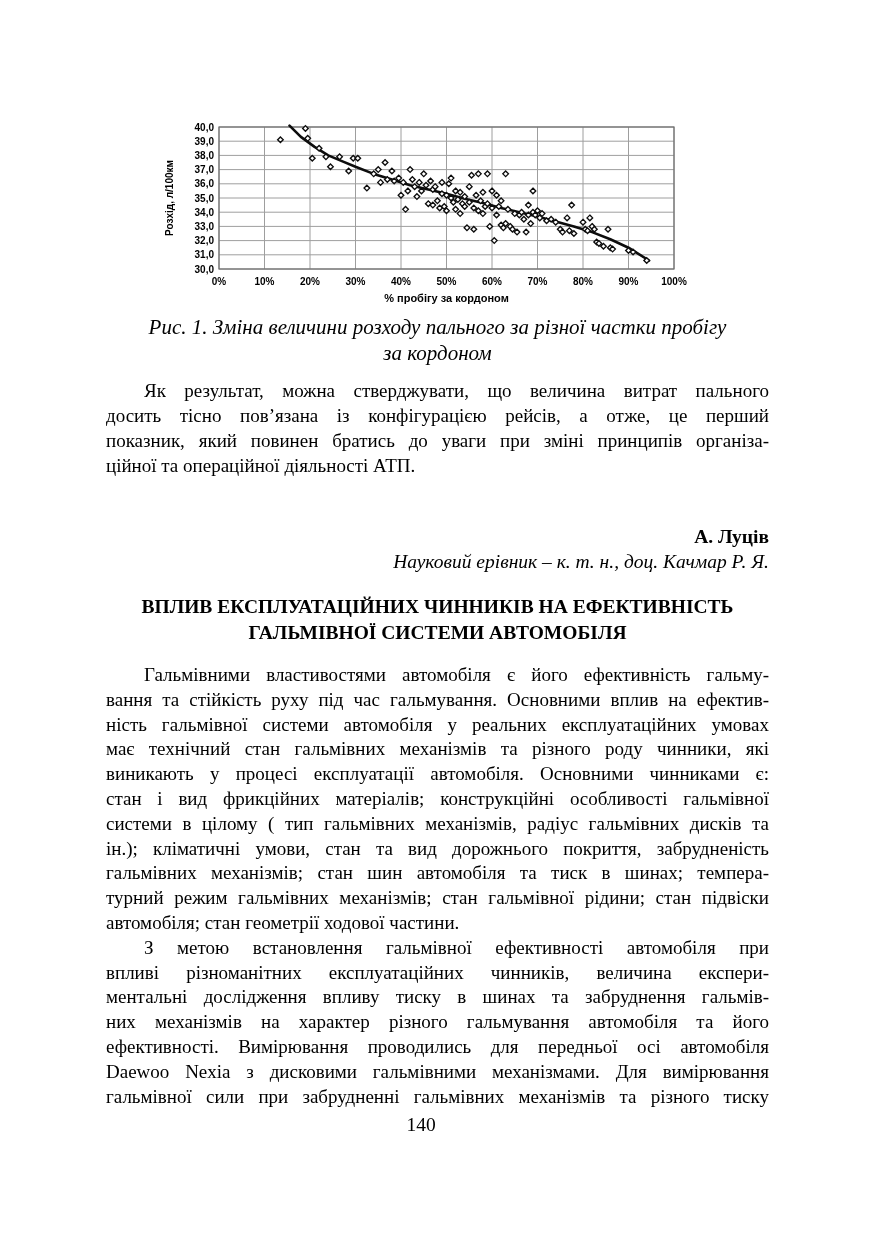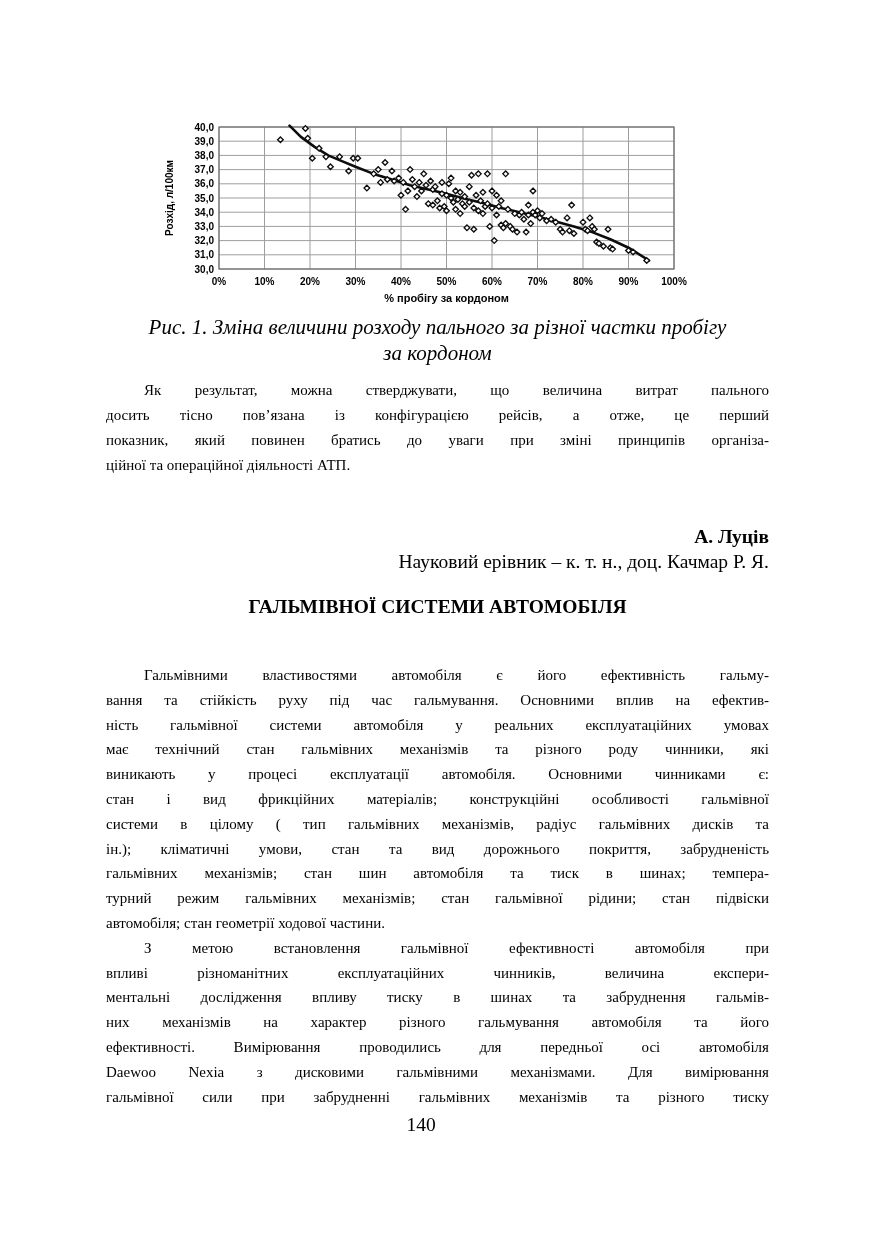--- a/index.html
+++ b/index.html
@@ -18,34 +18,34 @@
   .figure svg { display: block; }
 
   
   .caption {
     position: absolute; left: 105px; top: 314px; width: 665px;
     font-style: italic; font-size: 21px; line-height: 26px;
   }
   .caption .line { text-align: center; }
 
   
-  .jpara { font-size: 15px; }
+  .jpara { font-size: 19px; }
   .jpara .line { text-align: justify; text-align-last: justify; white-space: normal; }
   .jpara .line.end { text-align-last: left; }
   .jpara .line.first { text-indent: 38px; }
 
   .para-a { position: absolute; left: 106px; top: 378px; width: 663px; line-height: 25px; }
 
   
   .author {
     position: absolute; left: 106px; top: 524px; width: 663px;
     font-size: 19.5px; line-height: 25.3px; text-align: right;
   }
   .author .author-name { font-weight: bold; }
-  .author .advisor { }
+  .author .advisor { font-style: italic; }
 
   
   .sec-title {
     position: absolute; left: 106px; top: 594px; width: 663px; margin: 0;
     font-size: 19.5px; font-weight: bold; line-height: 26px;
   }
   .sec-title .line { text-align: center; }
 
   
   .body-text { position: absolute; left: 106px; top: 663px; width: 663px; line-height: 24.8px; }
@@ -258,20 +258,21 @@
       <div class="line">показник, який повинен братись до уваги при зміні принципів організа-</div>
       <div class="line end">ційної та операційної діяльності АТП.</div>
     </div>
 
   <div class="author">
     <div class="author-name">А. Луців</div>
     <div class="advisor">Науковий ерівник – к. т. н., доц. Качмар Р. Я.</div>
   </div>
 
   <h1 class="sec-title">
+      <div class="line">ВПЛИВ ЕКСПЛУАТАЦІЙНИХ ЧИННИКІВ НА ЕФЕКТИВНІСТЬ</div>
       <div class="line end">ГАЛЬМІВНОЇ СИСТЕМИ АВТОМОБІЛЯ</div>
     </h1>
 
   <div class="body-text jpara">
     <div>
         <div class="line first">Гальмівними властивостями автомобіля є його ефективність гальму-</div>
         <div class="line">вання та стійкість руху під час гальмування. Основними вплив на ефектив-</div>
         <div class="line">ність гальмівної системи автомобіля у реальних експлуатаційних умовах</div>
         <div class="line">має технічний стан гальмівних механізмів та різного роду чинники, які</div>
         <div class="line">виникають у процесі експлуатації автомобіля. Основними чинниками є:</div>

